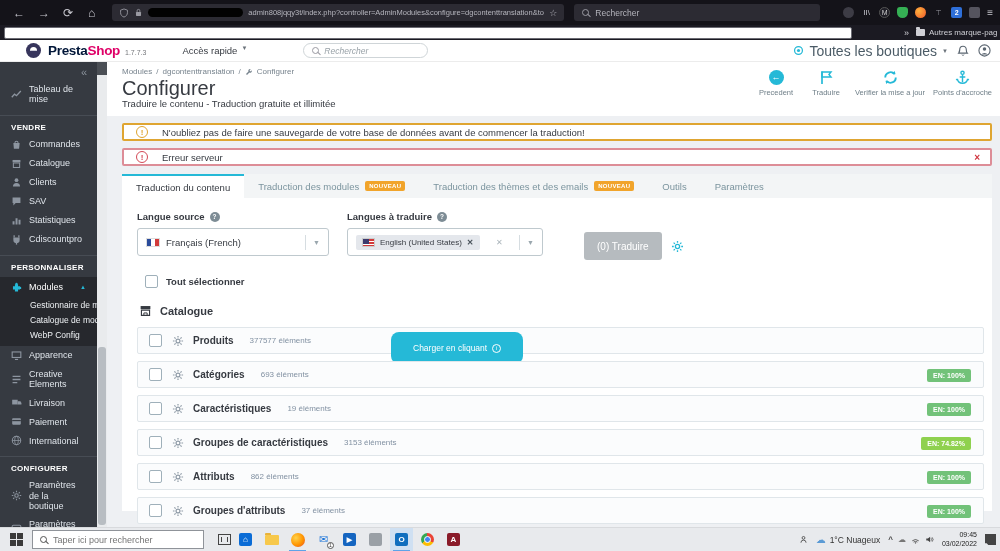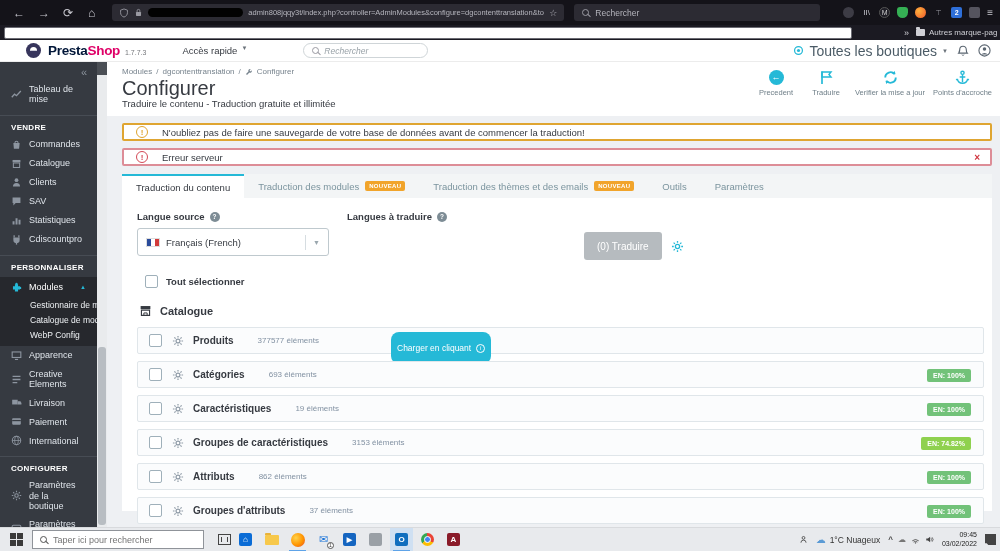--- a/index.html
+++ b/index.html
@@ -125,22 +125,22 @@
 .gear-cyan{width:13px;height:13px;color:#25b9d7}
 .selectall{margin-top:15px;display:flex;align-items:center;gap:8px;font-size:9.5px;font-weight:bold;color:#363a41;margin-left:8px}
 .cbx{width:13px;height:13px;background:#fff;border:1px solid #9fb0ba;border-radius:2px;flex:none}
 .cathead{margin-top:16px;display:flex;align-items:center;gap:8px;font-size:11px;font-weight:bold;color:#363a41;margin-left:2px}
 .cathead .ic{width:13px;height:13px;color:#363a41}
 .rows{margin-top:10px;margin-right:8px}
 .crow{height:27px;background:#fbfcfd;border:1px solid #e0e6ea;border-radius:2px;display:flex;align-items:center;margin-bottom:7px;position:relative}
 .crow .cbx{margin-left:11px}
 .rowgear{width:12px;height:12px;color:#8e9aa6;margin-left:10px;flex:none}
 .rname{font-size:10px;font-weight:bold;color:#363a41;margin-left:9px;white-space:nowrap}
-.rcount{font-size:8px;color:#8291a2;margin-left:24px;white-space:nowrap}
-.loadbtn{position:absolute;left:253px;top:4px;background:#25b9d7;color:#fff;border:none;border-radius:8px;height:32px;font-size:8.5px;display:flex;align-items:center;gap:5px;padding:0 6px;font-family:inherit}
+.rcount{font-size:8px;color:#8291a2;margin-left:16px;white-space:nowrap}
+.loadbtn{position:absolute;left:253px;top:4px;background:#25b9d7;color:#fff;border:none;border-radius:8px;height:32px;font-size:8.5px;display:flex;align-items:center;gap:5px;padding:0 22px;font-family:inherit}
 .info-i{width:9px;height:9px;border:1px solid #fff;border-radius:50%;font-size:6px;display:flex;align-items:center;justify-content:center;font-style:normal}
 .info-i::before{content:"i"}
 .pbadge{position:absolute;right:12px;top:7px;background:#72c279;color:#fff;font-size:7px;font-weight:bold;padding:3px 6px;border-radius:2px}
 .pbadge.partial{background:#8fd14f}
 
 
 #taskbar{position:absolute;left:0;top:527px;width:1000px;height:24px;background:#e8eaed;border-top:1px solid #d8dadd;display:flex;align-items:center}
 .winlogo{width:13px;height:13px;margin-left:10px;display:grid;grid-template-columns:6px 6px;grid-template-rows:6px 6px;gap:1px;flex:none}
 .winlogo i{background:#3a3a3a}
 .tsearch{margin-left:9px;width:172px;height:19px;background:#fff;border:1px solid #8f9399;display:flex;align-items:center;gap:6px;padding:0 7px;flex:none}
@@ -477,20 +477,29 @@
             <span class="flag-fr"></span>
             <span class="selval">Français (French)</span>
             <span class="selchev"></span>
           </div>
         </div>
         <div class="fcol col2">
           <span class="flabel">
               <span>Langues à traduire</span>
               <span class="help"></span>
             </span>
+          <div class="selectbox">
+            <span class="tag">
+              <span class="flag-us"></span>
+              <span class="tlabel">English (United States)</span>
+              <span class="x-icon"></span>
+            </span>
+            <span class="clear-x"></span>
+            <span class="selchev"></span>
+          </div>
         </div>
         <div class="col3">
           <button class="translate-btn">(0) Traduire</button>
           <svg class="gear-cyan" viewBox="0 0 16 16">
               <circle cx="8" cy="8" r="2.6" fill="none" stroke="currentColor" stroke-width="1.6"></circle>
               <path d="M8 1.2v2.2M8 12.6v2.2M1.2 8h2.2M12.6 8h2.2M3.2 3.2l1.6 1.6M11.2 11.2l1.6 1.6M12.8 3.2l-1.6 1.6M4.8 11.2l-1.6 1.6" stroke="currentColor" stroke-width="1.6"></path>
             </svg>
         </div>
       </div>
 

